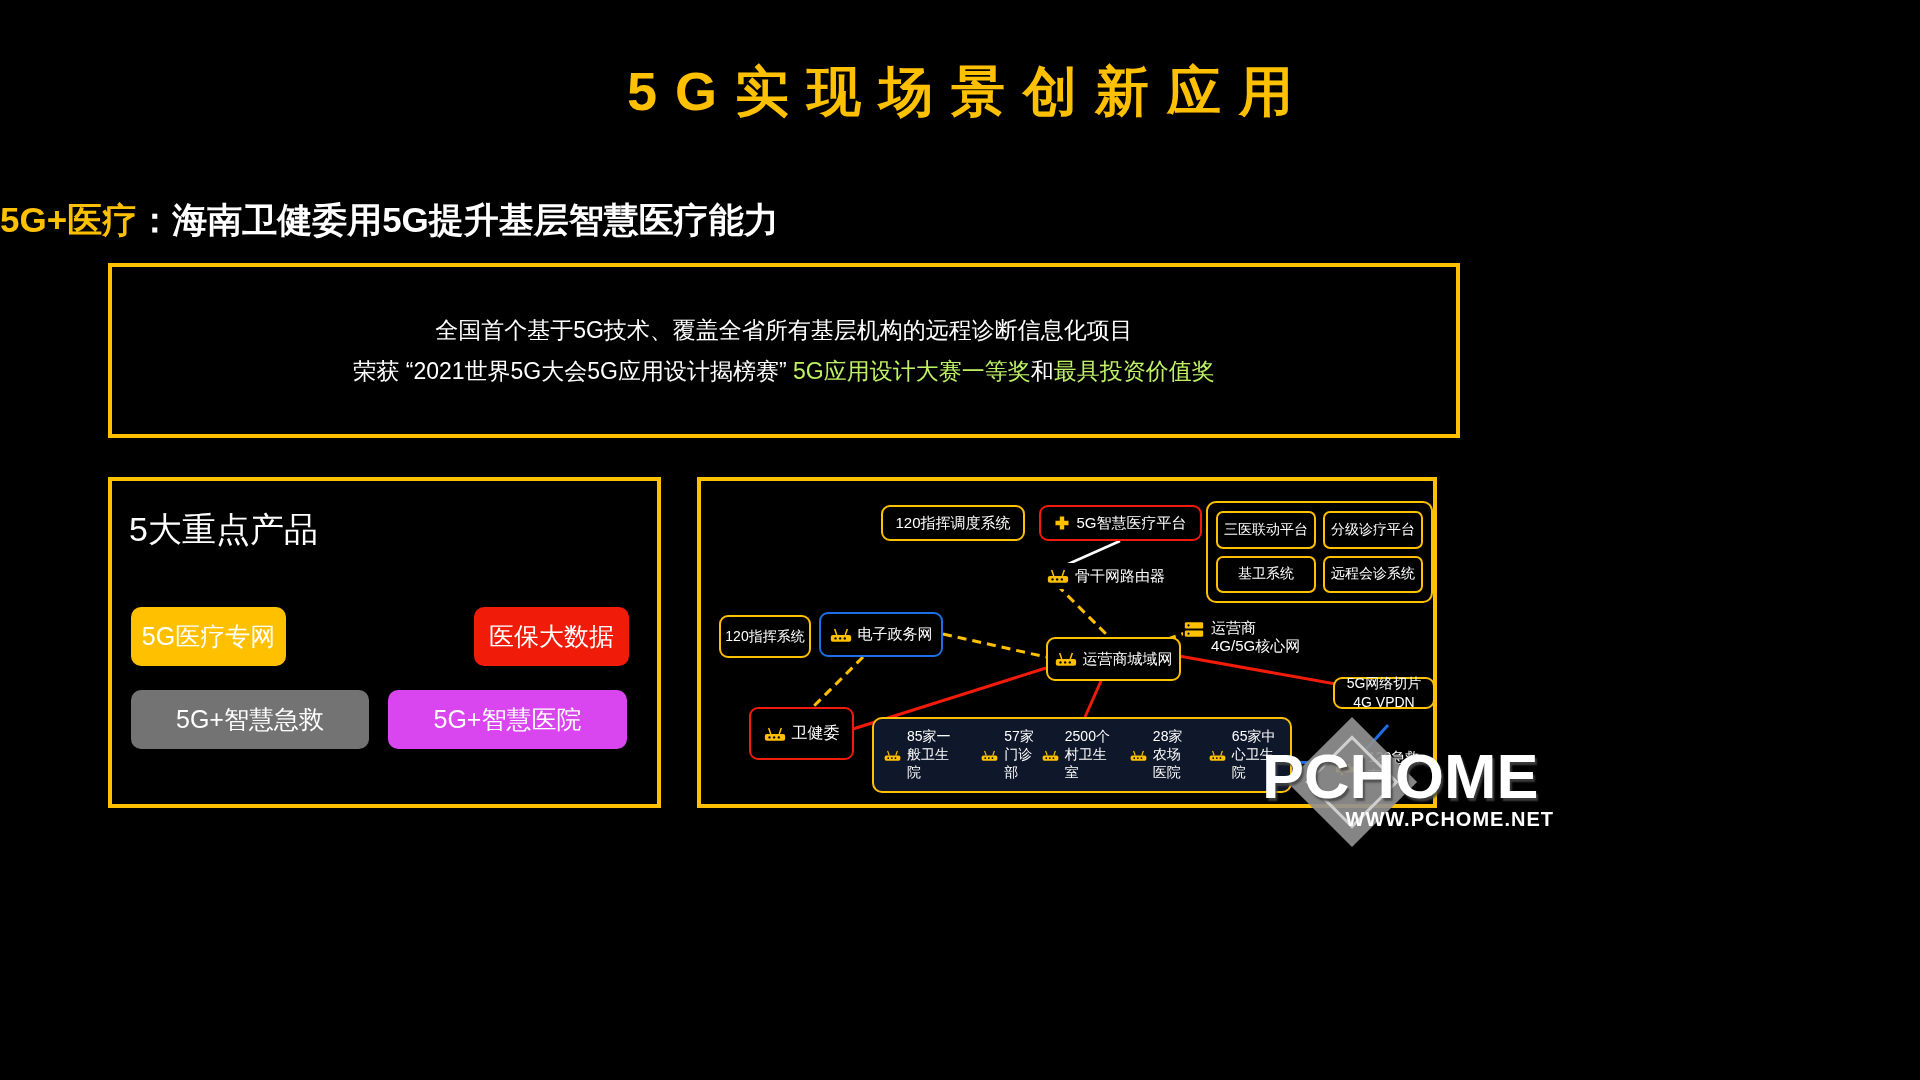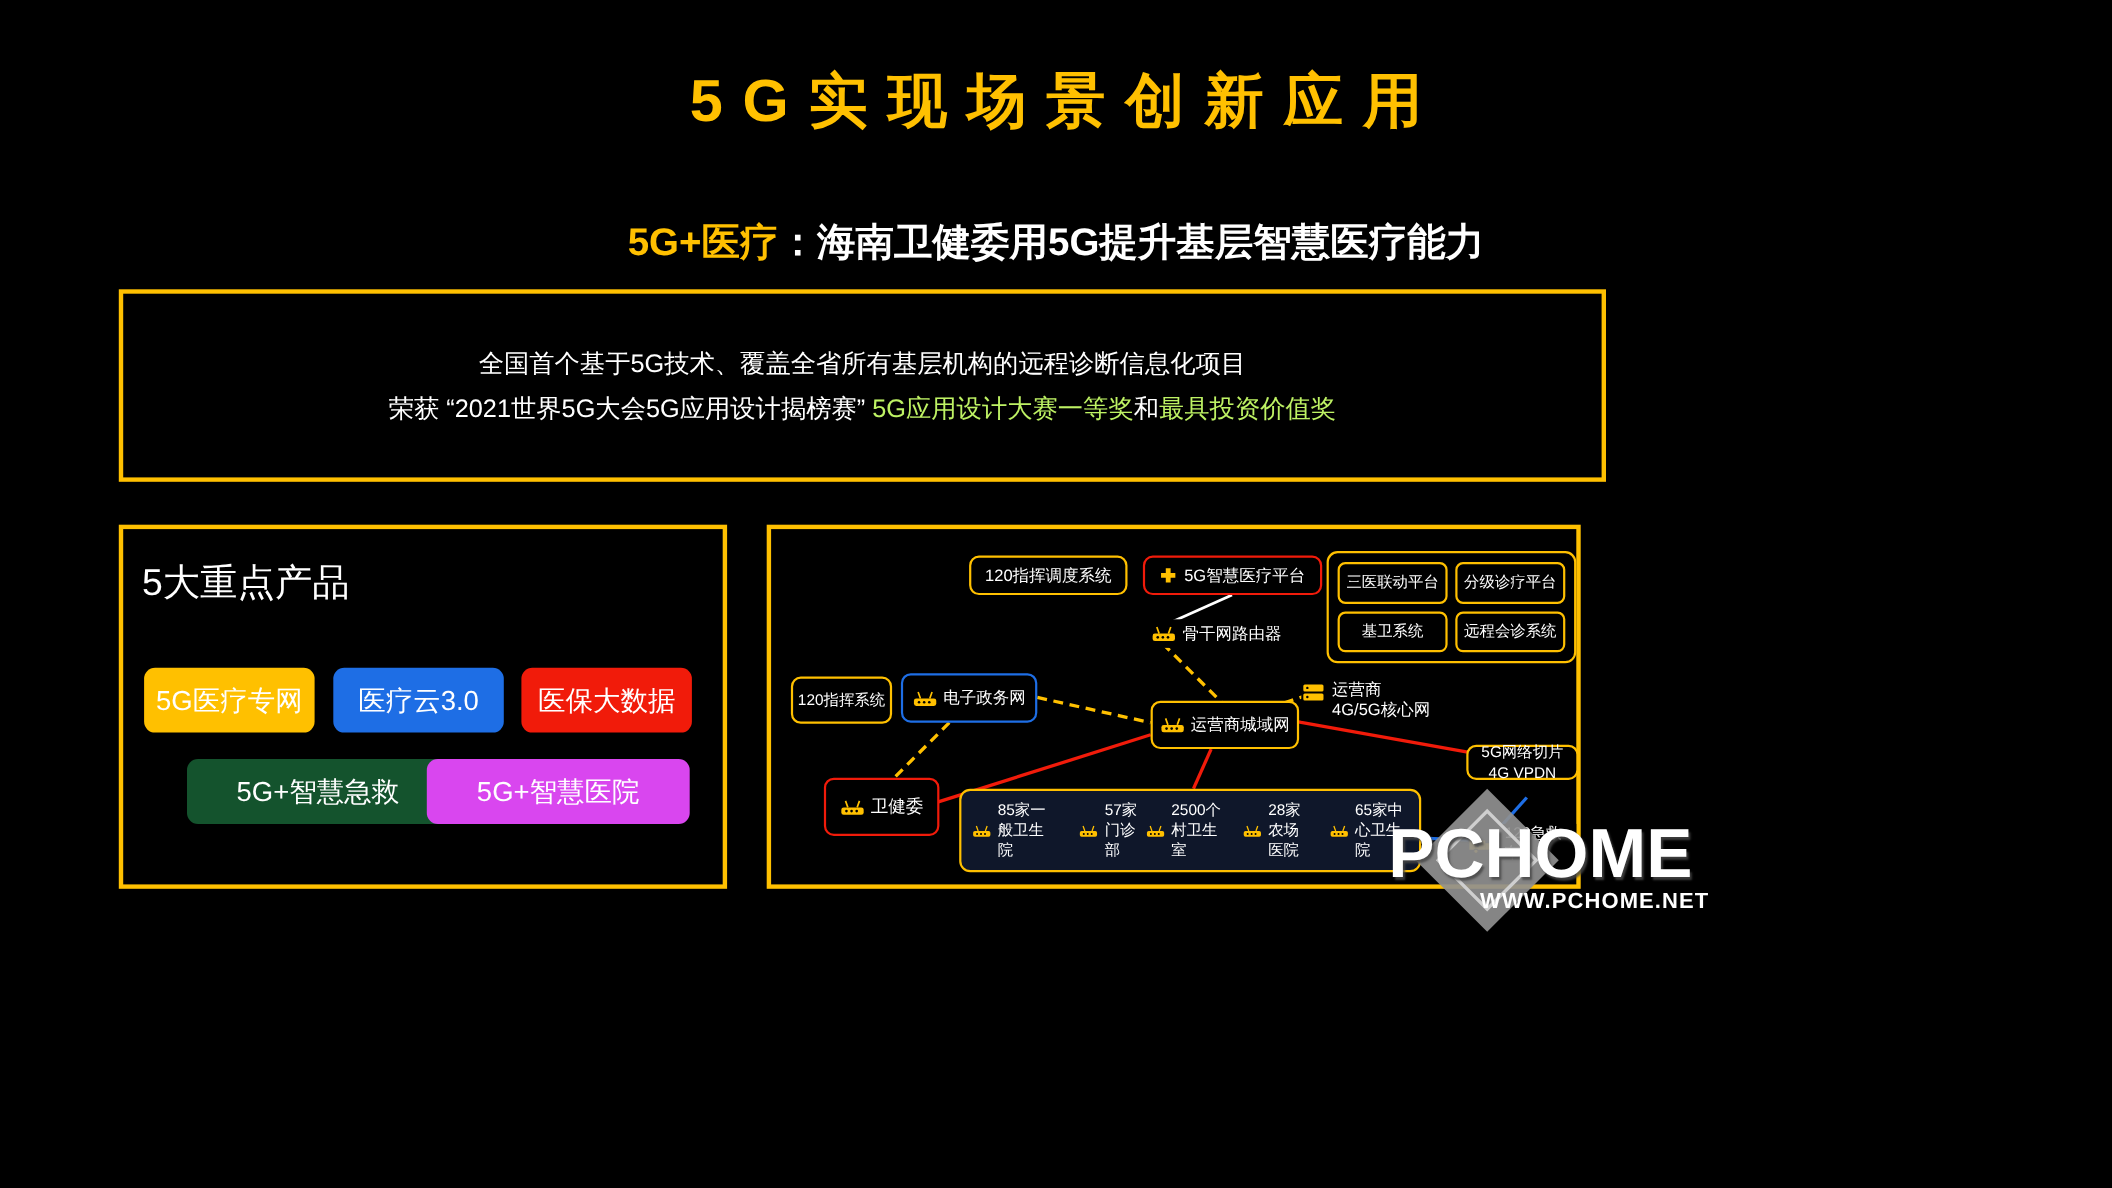--- a/index.html
+++ b/index.html
@@ -1,21 +1,21 @@
 <!DOCTYPE html>
 <html><head>
 <meta charset="utf-8">
 <style>
 *{margin:0;padding:0;box-sizing:border-box}
 html,body{background:#000}
 .slide{position:relative;width:1920px;height:1080px;background:#000;overflow:hidden;color:#fff;font-family:"Liberation Sans","DejaVu Sans",sans-serif}
 .yellow{color:#FFC000}
 .by{color:#bef264;font-weight:normal}
 .main-title{position:absolute;top:56px;left:0;width:100%;text-align:center;font-weight:bold;font-size:54px;letter-spacing:18px;padding-left:18px;color:#FFC000}
-.subtitle{position:absolute;top:197px;left:0;width:100%;text-align:center;font-weight:bold;font-size:35px}
+.subtitle{position:absolute;top:197px;left:0;width:100%;font-weight:bold;font-size:35px}
 .intro-box{position:absolute;left:108px;top:263px;width:1352px;height:175px;border:4px solid #FFC000;display:flex;flex-direction:column;justify-content:center;align-items:center;font-size:23px;line-height:40.5px;background:#000}
 .panel{position:absolute;background:#000;border:4px solid #FFC000}
 .products-box{left:108px;top:477px;width:553px;height:331px}
 .products-title{position:absolute;left:17px;top:26px;font-size:34px;font-weight:normal}
 .pbtn{position:absolute;display:flex;align-items:center;justify-content:center;font-size:25px;color:#fff;border-radius:10px;height:59px}
 .pb1{left:19px;top:126px;width:155px}
 .pb2{left:191px;top:126px;width:155px}
 .pb3{left:362px;top:126px;width:155px}
 .pb4{left:19px;top:209px;width:238px}
 .pb5{left:276px;top:209px;width:239px}
@@ -67,23 +67,22 @@
   <div class="subtitle"><span class="yellow">5G+医疗</span><span>：海南卫健委用5G提升基层智慧医疗能力</span></div>
 
   <div class="intro-box">
     <div>全国首个基于5G技术、覆盖全省所有基层机构的远程诊断信息化项目</div>
     <div><span>荣获 “2021世界5G大会5G应用设计揭榜赛” </span><span class="by">5G应用设计大赛一等奖</span><span>和</span><span class="by">最具投资价值奖</span></div>
   </div>
 
   <div class="panel products-box">
     <div class="products-title">5大重点产品</div>
     <div class="pbtn pb1" style="background: rgb(255, 192, 0);">5G医疗专网</div>
-    <div class="pbtn pb2" style="background: rgb(30, 110, 229);">医疗云3.0</div>
     <div class="pbtn pb3" style="background: rgb(241, 27, 10);">医保大数据</div>
-    <div class="pbtn pb4" style="background: #14532d; margin-left: 39px;">5G+智慧急救</div>
+    <div class="pbtn pb4" style="background: #737373;">5G+智慧急救</div>
     <div class="pbtn pb5" style="background: #d946ef;">5G+智慧医院</div>
   </div>
 
   <div class="panel diagram-box">
     <svg class="wires" viewBox="0 0 732 323" preserveAspectRatio="none">
       <line class="lw" x1="419" y1="60" x2="356" y2="88"></line>
       <line class="ld" x1="356" y1="104" x2="410" y2="158"></line>
       <line class="ld" x1="242" y1="153" x2="345" y2="176"></line>
       <line class="ld" x1="162" y1="176" x2="112" y2="226"></line>
       <line class="ld" x1="452" y1="163" x2="490" y2="150"></line>

